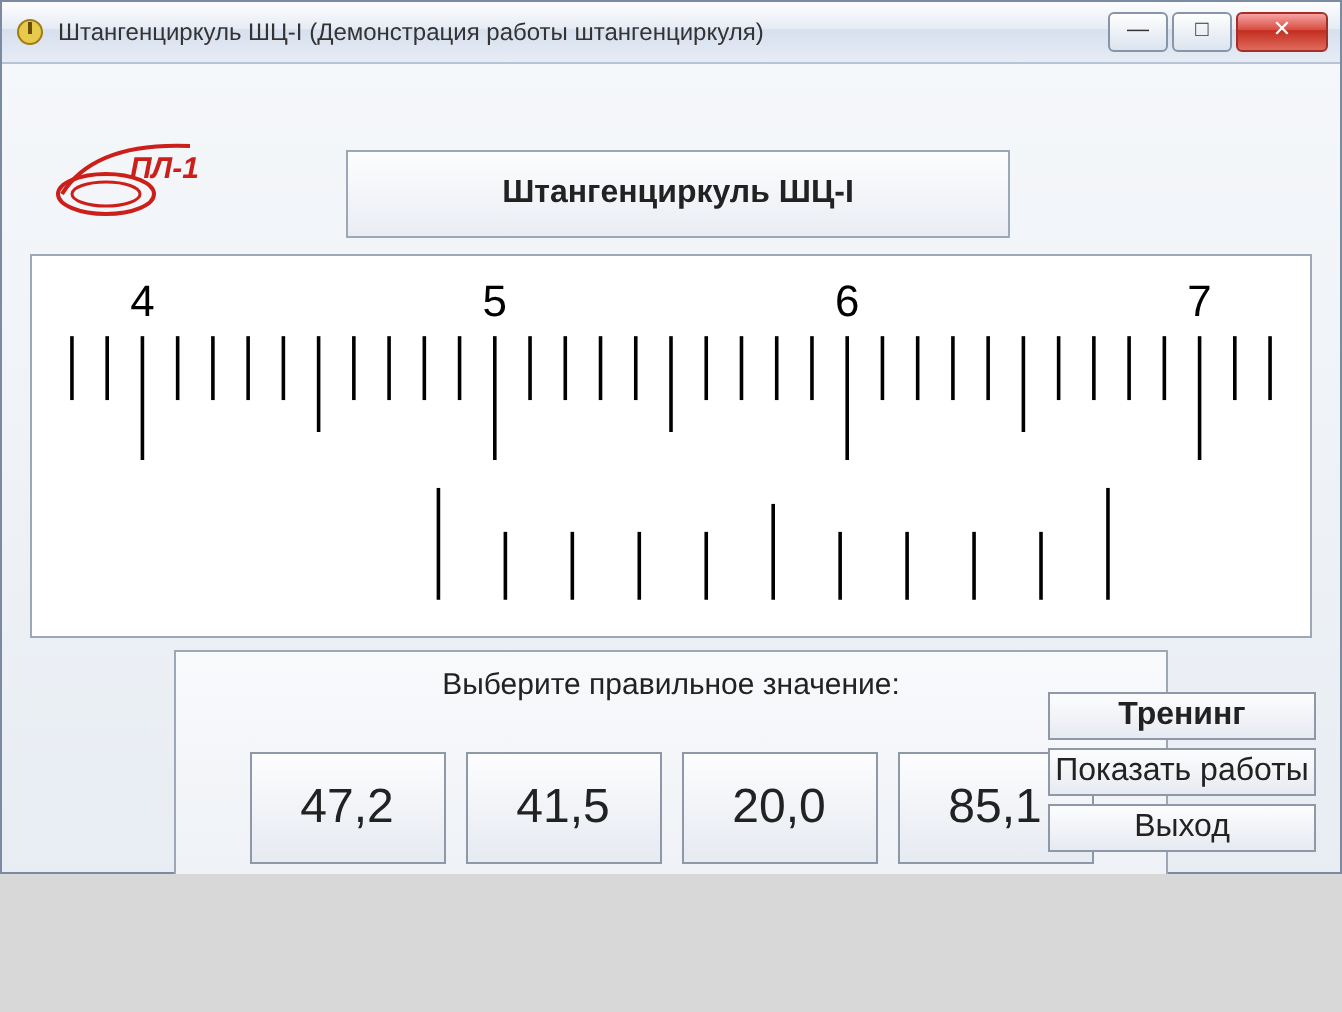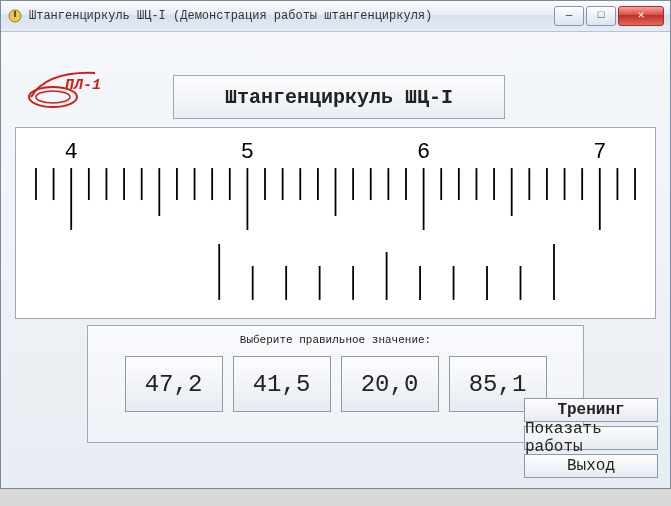--- a/index.html
+++ b/index.html
@@ -1,31 +1,31 @@
 <!DOCTYPE html>
 <html><head>
 <meta charset="utf-8">
 <style>
   html,body{margin:0;padding:0;font-family:Tahoma,Arial,sans-serif;background:#d8d8d8;}
-  .window{width:671px;height:489px;background:linear-gradient(#f6f8fb,#e8edf3);border:1px solid #7a8aa0;box-sizing:border-box;position:relative;font-family:Liberation Mono, monospace;}
+  .window{width:671px;height:437px;background:linear-gradient(#f6f8fb,#e8edf3);border:1px solid #7a8aa0;box-sizing:border-box;position:relative;}
   .titlebar{height:30px;background:linear-gradient(#fdfdfe,#e6ecf5 45%,#d7e0ee 46%,#e6ecf5);border-bottom:1px solid #b7c4d6;display:flex;align-items:center;padding:0 6px;font-size:12px;color:#333;}
   .titlebar .appicon{width:16px;height:16px;margin-right:6px;display:inline-flex;align-items:center;justify-content:center;}
   .titlebar .title{flex:1;white-space:nowrap;overflow:hidden;text-overflow:ellipsis;}
   .winbtns{display:flex;gap:2px;}
   .winbtn{width:28px;height:18px;border:1px solid #8895a8;border-radius:3px;background:linear-gradient(#fefefe,#dce4ef);font-size:11px;line-height:16px;text-align:center;color:#333;cursor:default;}
   .winbtn.close{background:linear-gradient(#f7a3a3,#d64b3f 45%,#c22e20 46%,#e06a5c);border-color:#a33028;color:#fff;width:44px;}
   .client{position:absolute;top:30px;left:0;right:0;bottom:0;padding:8px 10px;box-sizing:border-box;}
   .logo{position:absolute;top:36px;left:24px;width:86px;height:44px;}
   .logo svg{width:100%;height:100%;}
-  .heading-box{position:absolute;top:44px;left:172px;width:330px;height:42px;border:1px solid #9da7b5;background:linear-gradient(#fdfdfe,#e9edf3);display:flex;align-items:center;justify-content:center;font-size:20px;font-weight:bold;color:#222;}
+  .heading-box{position:absolute;top:44px;left:172px;width:330px;height:42px;border:1px solid #9da7b5;background:linear-gradient(#fdfdfe,#e9edf3);display:flex;align-items:center;justify-content:center;font-size:16px;font-weight:bold;color:#222;}
   .scale-panel{position:absolute;top:96px;left:14px;right:14px;height:190px;border:1px solid #9da7b5;background:#fff;}
   .scale-panel svg{width:100%;height:100%;}
   .quiz-panel{position:absolute;top:294px;left:86px;right:86px;height:116px;border:1px solid #9da7b5;background:linear-gradient(#f9fafc,#eef1f6);}
-  .quiz-prompt{text-align:center;font-size:11px;color:#222;margin-top:8px;}
-  .answers{display:flex;justify-content:center;gap:10px;margin-top:10px;}
+  .quiz-prompt{text-align:center;font-size:15px;color:#222;margin-top:8px;}
+  .answers{display:flex;justify-content:center;gap:10px;margin-top:25px;}
   .answer-btn{width:96px;height:54px;border:1px solid #8e98a8;background:linear-gradient(#fdfdfe,#e6eaf1);font-size:24px;font-weight:500;color:#222;display:flex;align-items:center;justify-content:center;cursor:default;}
   .side-btns{position:absolute;right:12px;bottom:10px;display:flex;flex-direction:column;gap:4px;}
   .side-btn{width:132px;height:22px;border:1px solid #8e98a8;background:linear-gradient(#fdfdfe,#e6eaf1);font-size:16px;color:#222;display:flex;align-items:center;justify-content:center;cursor:default;}
   .side-btn.primary{font-weight:bold;}
 </style>
 </head>
 <body>
 
 <div class="window">
 

